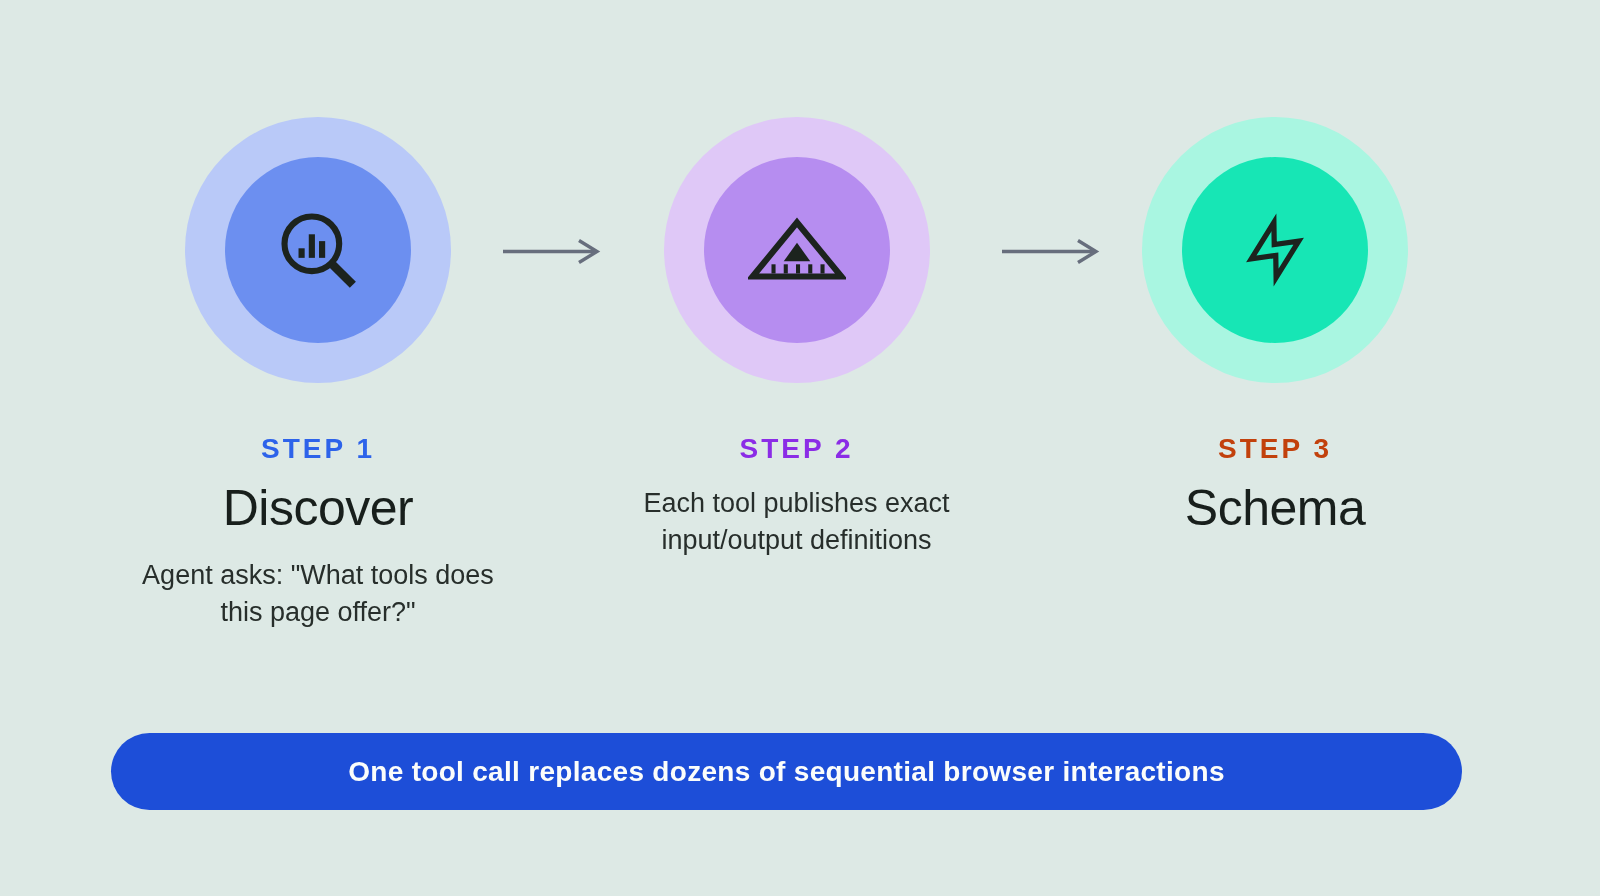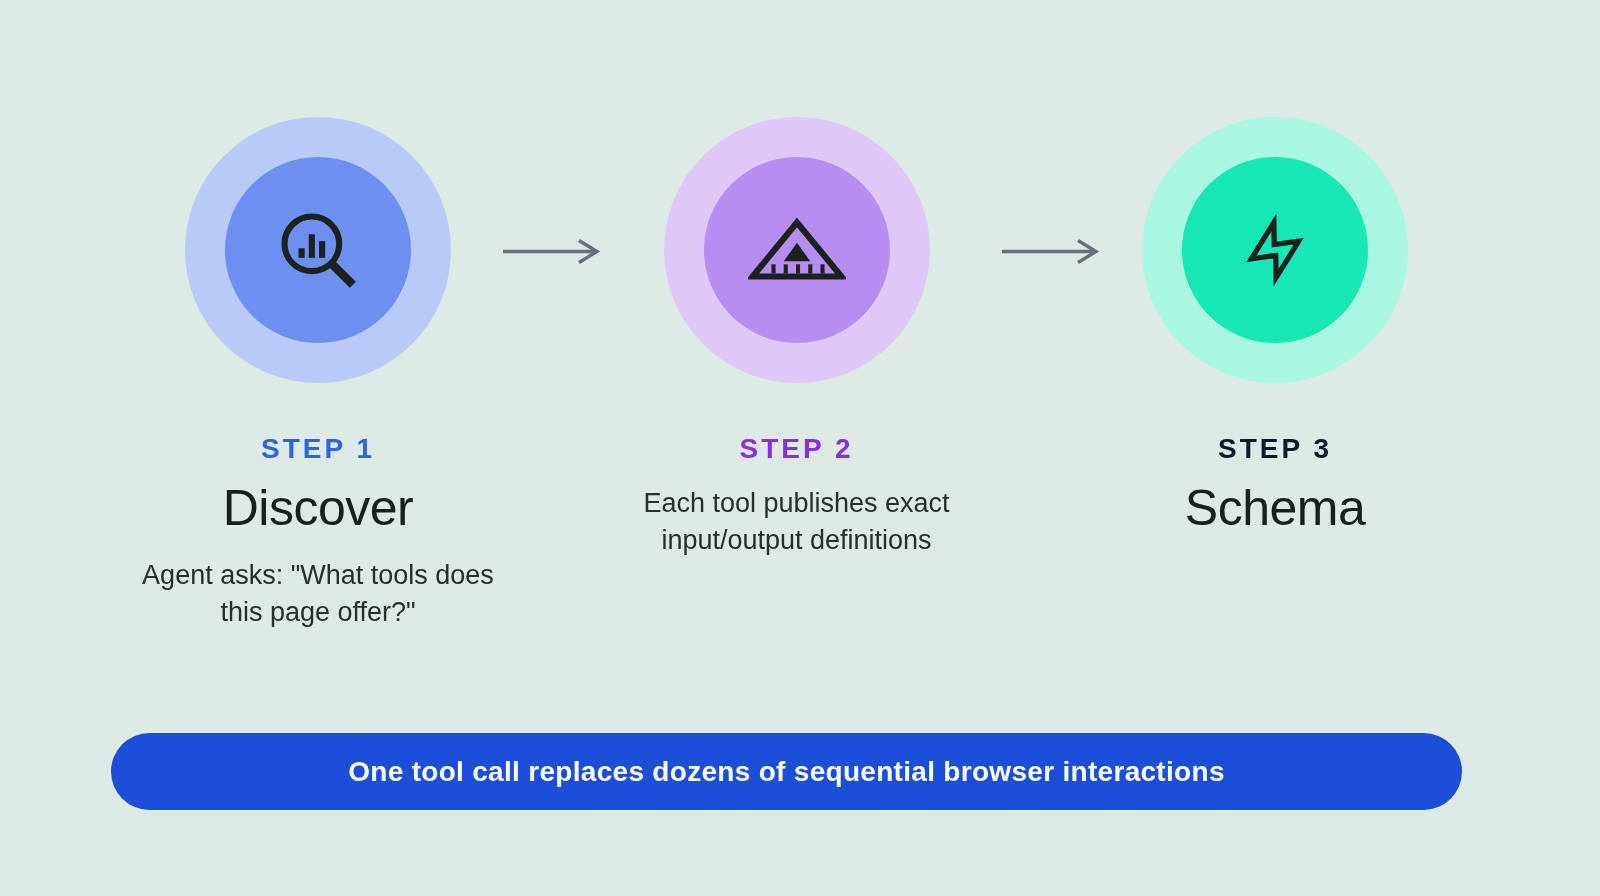--- a/index.html
+++ b/index.html
@@ -136,21 +136,21 @@
   </div>
 
   <div class="step">
     <div class="circle-outer" style="background-color: rgb(169, 246, 225);">
       <div class="circle-inner" style="background-color: rgb(23, 230, 181);">
         <svg class="icon-svg" width="66" height="80" viewBox="0 0 24 24" fill="none" style="transform: rotate(-8deg);">
           <path d="M13 2 L3 14 h9 l-1 8 L21 10 h-9 l1 -8 z" stroke-width="1.9" stroke-linejoin="miter"></path>
         </svg>
       </div>
     </div>
-    <div class="step-label" style="color: #0f172a;">STEP 3</div>
+    <div class="step-label" style="color: #c2410c;">STEP 3</div>
     <h2 class="step-title">Schema</h2>
   </div>
 
 </div>
 
 <div class="arrow arrow-1">
   <svg width="100" height="27" viewBox="0 0 100 27" fill="none">
     <line x1="1" y1="13.5" x2="92" y2="13.5" stroke="#676e7d" stroke-width="3.4"></line>
     <polyline points="77,2.5 95,13.5 77,24.5" stroke="#676e7d" stroke-width="3.4" fill="none"></polyline>
   </svg>

